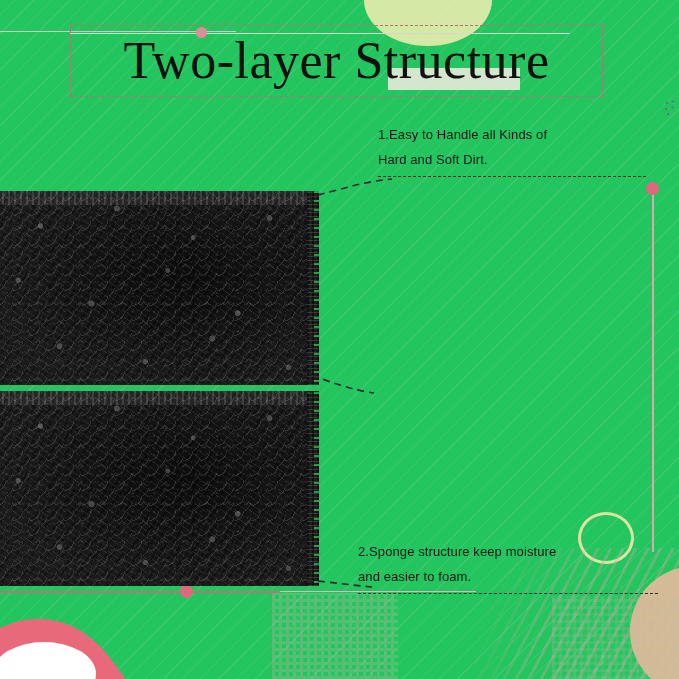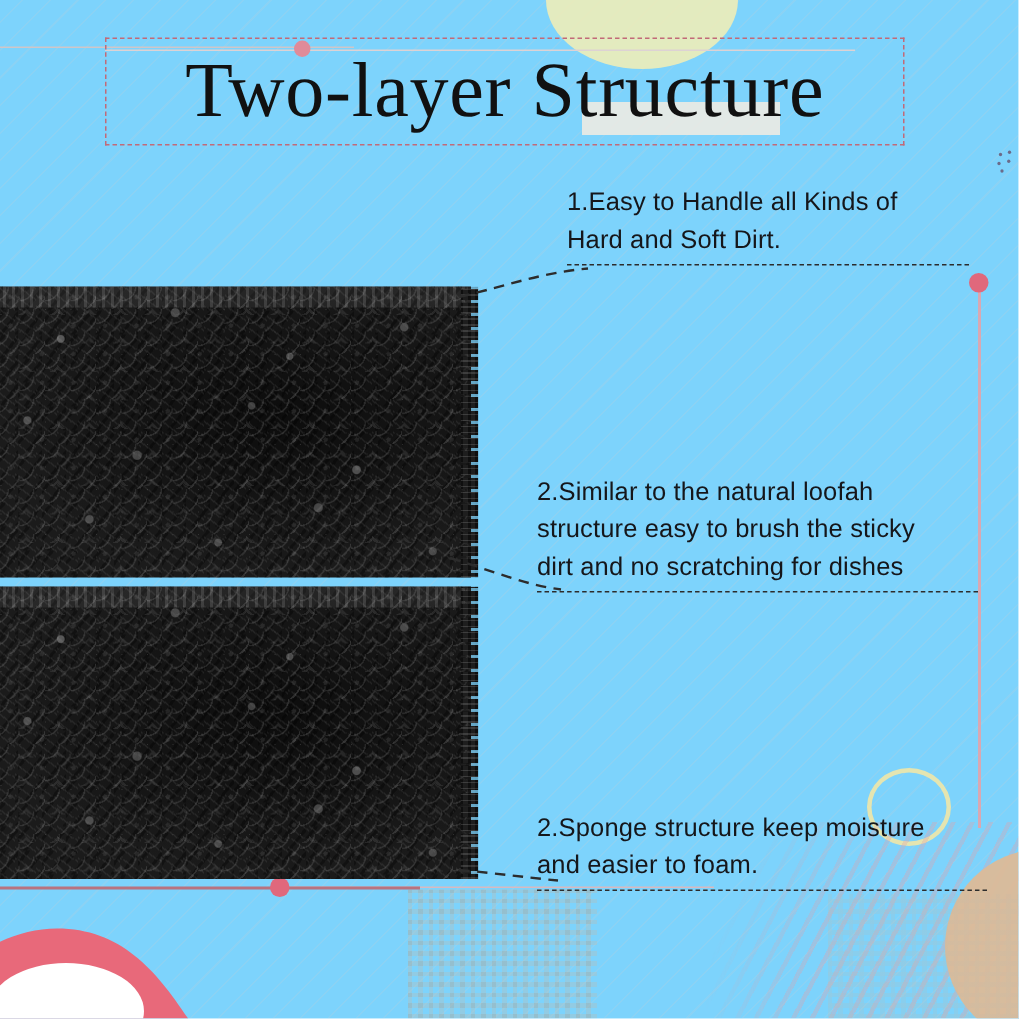--- a/index.html
+++ b/index.html
@@ -5,21 +5,21 @@
   html, body {
     margin: 0;
     padding: 0;
     background: #ffffff;
   }
   #page {
     position: relative;
     width: 679px;
     height: 679px;
     overflow: hidden;
-    background: #7dd3fc;
+    background: #22c55e;
     font-family: "Liberation Sans", sans-serif;
   }
 
   
   .bg-texture {
     position: absolute;
     inset: 0;
     background-image: repeating-linear-gradient(
       -45deg,
       rgba(210,205,205,0.16) 0px,
@@ -287,21 +287,21 @@
     height: 14px;
     background: rgba(255,255,255,0.06);
     background-image: repeating-linear-gradient(90deg, rgba(255,255,255,0.12) 0 2px, rgba(0,0,0,0) 2px 6px);
   }
 
   
   .callout {
     position: absolute;
   }
   .callout-text {
-    font-size: 17px;
+    font-size: 13px;
     line-height: 25px;
     color: #15161a;
     font-family: "Liberation Sans", sans-serif;
     letter-spacing: 0.1px;
     white-space: pre-line;
   }
   .callout-underline {
     border-bottom: 1.6px dashed #2c2c2c;
     margin-top: 4px;
   }
@@ -374,26 +374,20 @@
     <path d="M 300 372 C 330 381, 350 390, 374 393" fill="none" stroke="#2c2c2c" stroke-width="1.6" stroke-dasharray="7 5"></path>
     <path d="M 306 580 C 330 582, 350 585, 372 587" fill="none" stroke="#2c2c2c" stroke-width="1.6" stroke-dasharray="7 5"></path>
   </svg>
 
   <div class="callout callout-1">
     <div class="callout-text">1.Easy to Handle all Kinds of
 Hard and Soft Dirt.</div>
     <div class="callout-underline"></div>
   </div>
 
-  <div class="callout callout-2">
-    <div class="callout-text">2.Similar to the natural loofah
-structure easy to brush the sticky
-dirt and no scratching for dishes</div>
-    <div class="callout-underline"></div>
-  </div>
 
   <div class="callout callout-3">
     <div class="callout-text">2.Sponge structure keep moisture
 and easier to foam.</div>
     <div class="callout-underline"></div>
   </div>
 
 </div>
 
 </body></html>

